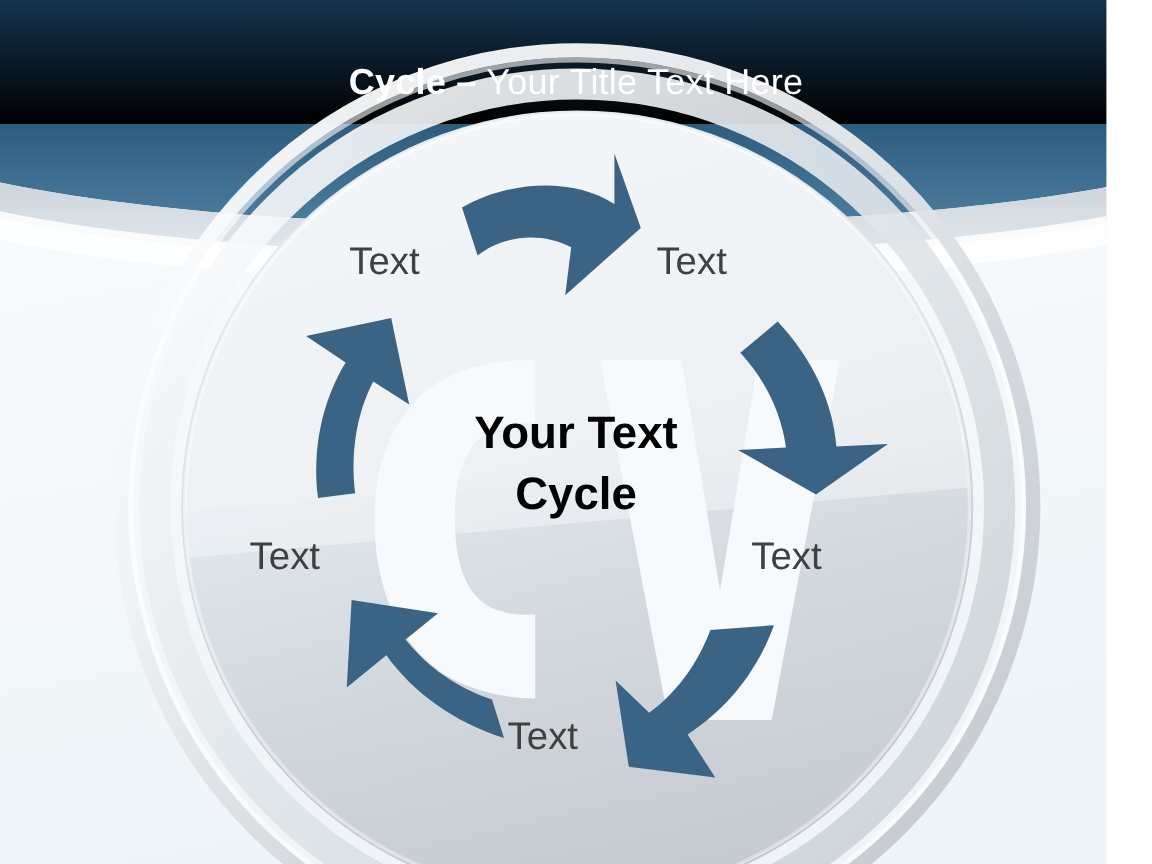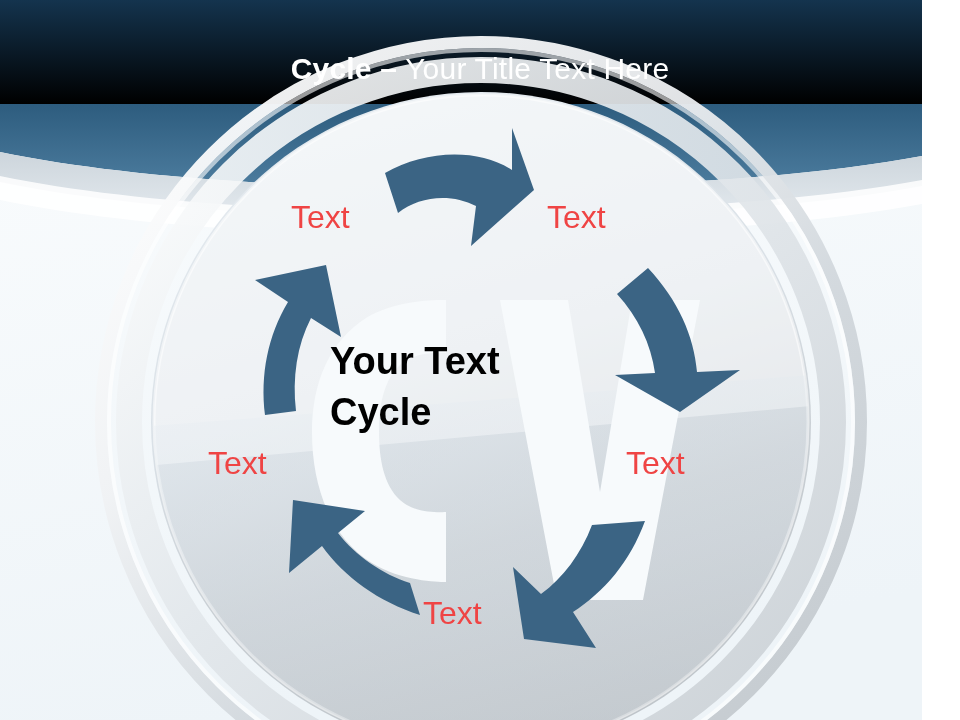--- a/index.html
+++ b/index.html
@@ -45,32 +45,33 @@
     color: #ffffff;
     font-size: 30px;
     font-weight: 400;
     letter-spacing: 0.2px;
     white-space: nowrap;
   }
   #slide-title .strong { font-weight: 700; }
 
   .node-label {
     position: absolute;
-    color: #ef4444;
+    color: #404040;
     font-size: 32px;
     font-weight: 400;
     line-height: 1;
     white-space: nowrap;
   }
 
   #center-text {
     position: absolute;
     left: 330px;
     top: 336px;
     width: 300px;
+    text-align: center;
     color: #000000;
     font-size: 38px;
     font-weight: 700;
     line-height: 1.35;
   }
   #center-text .line { display: block; }
 </style>
 </head>
 <body>
 

